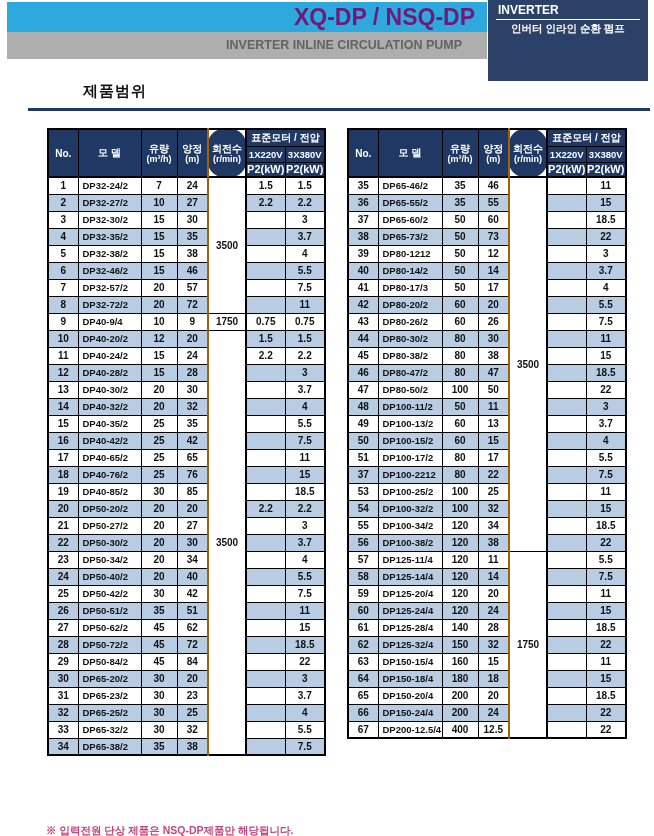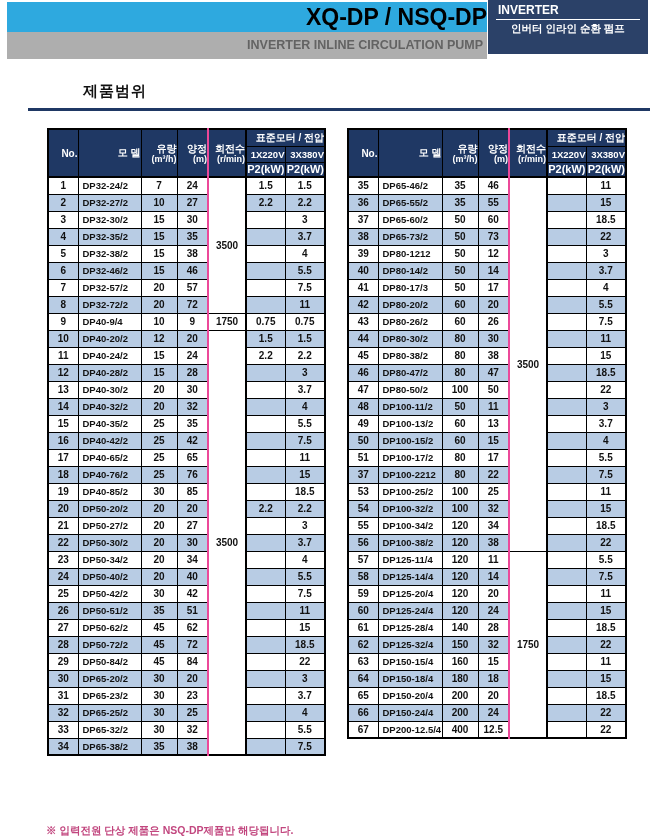--- a/index.html
+++ b/index.html
@@ -1,26 +1,26 @@
 <!DOCTYPE html>
 <html><head>
 <meta charset="utf-8">
 <style>
   * { margin:0; padding:0; box-sizing:border-box; }
   html,body { width:654px; height:836px; background:#ffffff;
     font-family:"Liberation Sans", sans-serif; position:relative; }
 
   
   .banner-blue { position:absolute; left:7px; top:2px; width:480px; height:30px;
-    background:#2EA9DF; color:#000000; font-size:23px; font-weight:bold;
-    text-align:right; line-height:30px; padding-right:0; }
+    background:#2EA9DF; color:#701a75; font-size:23px; font-weight:bold;
+    text-align:right; line-height:30px; padding-right:12px; }
   .banner-gray { position:absolute; left:7px; top:32px; width:480px; height:27px;
     background:#AEAEAE; color:#636363; font-size:12.5px; font-weight:bold;
-    text-align:right; line-height:27px; padding-right:4px; }
-  .badge { position:absolute; left:488px; top:0; width:160px; height:54px;
+    text-align:right; line-height:27px; padding-right:25px; }
+  .badge { position:absolute; left:488px; top:0; width:160px; height:81px;
     background:#2B4168; color:#fff; padding:4px 8px 0 8px; }
   .badge-l1 { font-size:12px; font-weight:bold; line-height:13px; padding-left:2px; }
   .badge-l2 { font-size:19px; font-weight:bold; line-height:20px; padding-left:2px; letter-spacing:.2px; }
   .badge-rule { border:none; border-top:1px solid #fff; margin:2px 0 2px 0; }
   .badge-l3 { font-size:10.5px; font-weight:bold; text-align:center; line-height:12px; }
 
   
   .section-title { position:absolute; left:47px; top:82px; font-size:15px;
     font-weight:bold; color:#111; letter-spacing:1px;margin-left:36px; }
   .title-rule { position:absolute; left:28px; top:108px; width:622px; height:3px;
@@ -29,33 +29,33 @@
   
   .spec-table { position:absolute; top:128px; border-collapse:collapse;
     table-layout:fixed; background:#fff; border:2px solid #000; }
   #table-left  { left:47px;  width:277px; }
   #table-right { left:347px; width:278px; }
 
   .spec-table th, .spec-table td { border:1px solid #000; text-align:center;
     padding:0; overflow:hidden; white-space:nowrap; }
 
   .spec-table thead th { background:#1F3864; color:#fff; font-weight:bold;
-    font-size:10px;text-align:right; }
+    font-size:10px; }
   .spec-table thead { border-bottom:2px solid #000; }
   .spec-table thead tr:nth-child(1) th { height:17px; }
   .spec-table thead tr:nth-child(2) th { height:16px; font-size:9.5px; }
   .spec-table thead tr:nth-child(3) th { height:15px; font-size:11px; }
   .hdr-unit { display:block; font-size:9px; font-weight:bold; line-height:10px; }
   .hdr-label { display:block; line-height:11px; padding-top:1px; }
 
   .spec-table tbody td { height:17px; font-size:10px; font-weight:600; color:#111; }
   .spec-table tbody td.model { text-align:left; padding-left:4px; font-size:9.5px; }
   .spec-table tbody tr.stripe td { background:#B8CCE4; }
-  .spec-table td.rpm, .spec-table th.rpm-col { border-left:2px solid #ec4899;
-    border-right:2px solid #000; }
+  .spec-table td.rpm, .spec-table th.rpm-col { border-left:2px solid #a16207;
+    border-right:2px solid #000;border-radius:15px; }
   .spec-table tbody td.rpm { background:#fff !important; font-weight:600; }
 
   
   .footnote { position:absolute; left:46px; top:824px; font-size:10.5px;
     font-weight:bold; color:#C2477F; }
 </style>
 </head>
 <body>
 
 <div class="banner-blue">

